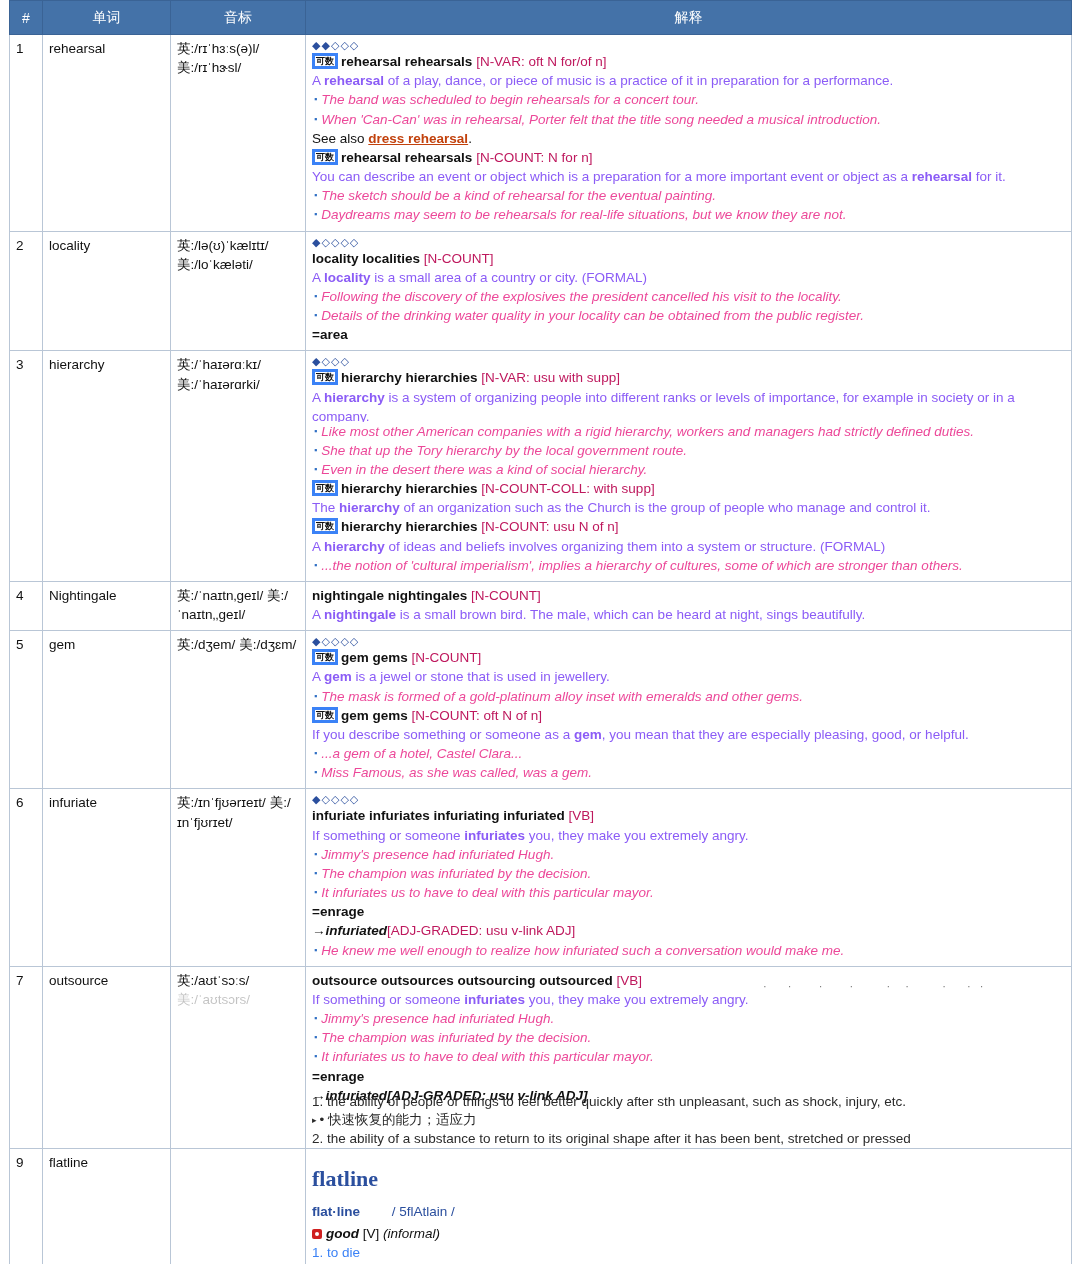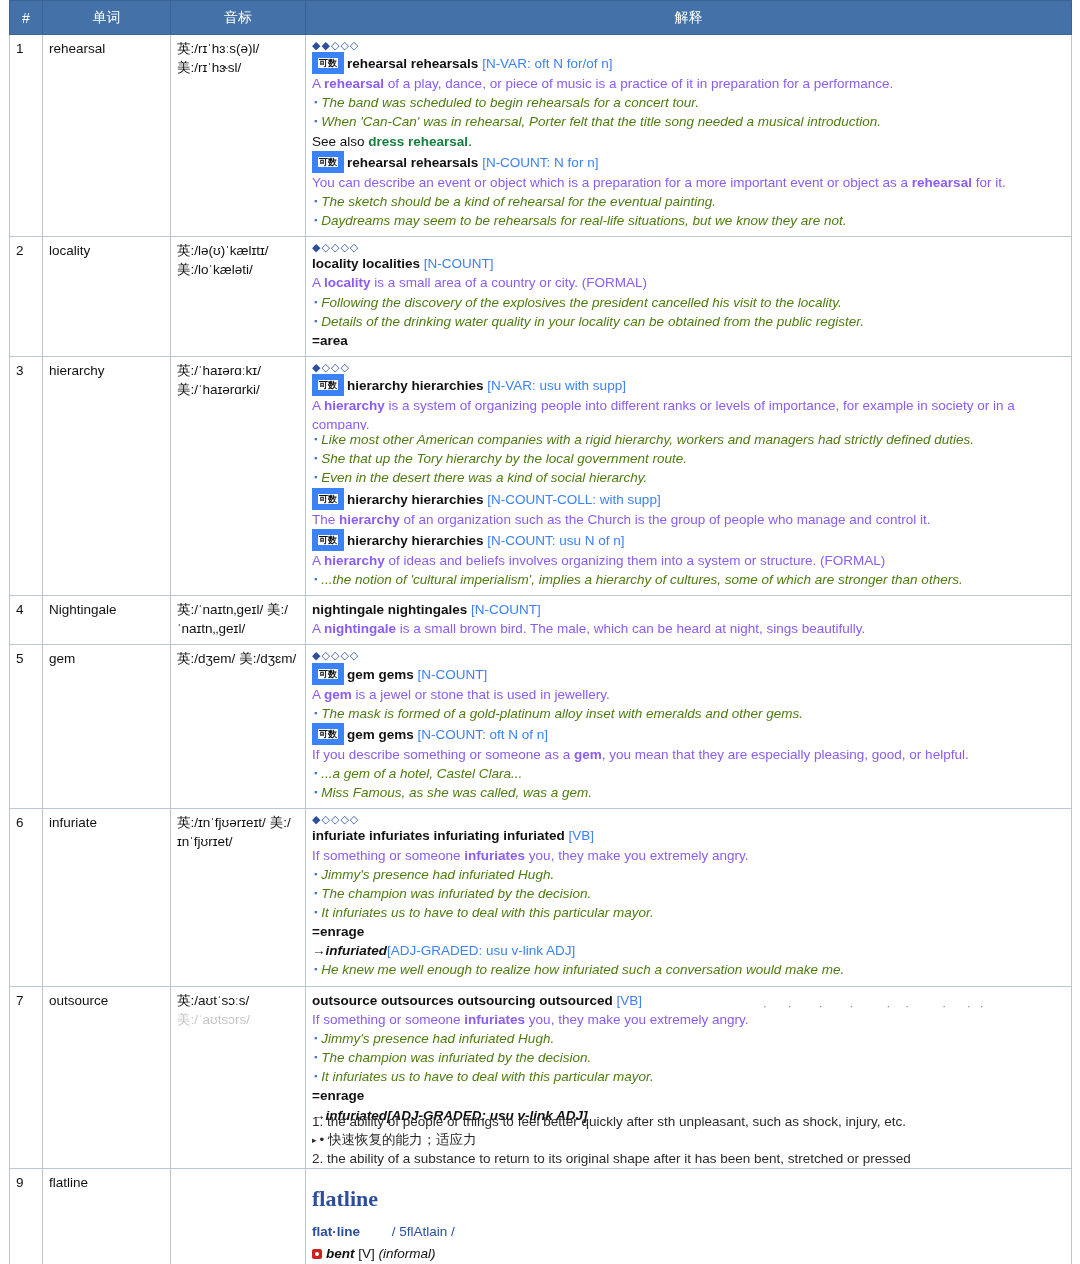--- a/index.html
+++ b/index.html
@@ -44,47 +44,47 @@
   col.c-pron { width: 135px; }
   col.c-def { width: 766px; }
 
   td.idx { text-align: left; padding-left: 7px; font-size: 13.5px; }
   td.word { font-size: 13.5px; }
   td.pron { font-size: 13px; line-height: 1.45; }
   td.def  { padding-top: 3px; }
 
   .stars { color: #2b4f9e; font-size: 11px; letter-spacing: 1px; line-height: 1.1; margin-bottom: 1px; }
   .hw { font-weight: bold; color: #111; }
-  .gram { color: #3b82f6; }
+  .gram { color: #be185d; }
   .sense-mark {
     display: inline-block;
-    border: 6px solid #3b82f6;
+    border: 3px solid #3b82f6;
     font-size: 9px;
     line-height: 9px;
     padding: 1px 1px 0 1px;
     vertical-align: 2px;
     margin-right: 3px;
     font-weight: bold;
   }
   .ex {
-    color: #4d7c0f;
+    color: #ec4899;
     font-style: italic;
     padding-left: 2px;
   }
   .ex::before {
     content: "▪";
     color: #2f6fc4;
     font-style: normal;
     margin-right: 4px;
     font-size: 9px;
     vertical-align: 2px;
   }
   .plain { color: #8b5cf6; }
   .seealso { color: #111; }
-  .link-b { color: #15803d; font-weight: bold; }
+  .link-b { color: #c2410c; font-weight: bold; text-decoration: underline; }
   .eq { color: #111; font-weight: bold; }
   .arrow-line { color: #111; }
   .arrow-line i { font-weight: bold; text-align: center; }
   .cut {
     color: #777;
     font-size: 11px;
     letter-spacing: 3px;
     white-space: nowrap;
     overflow: hidden;
     display: block;
@@ -312,21 +312,21 @@
         <td class="idx">9</td>
         <td class="word">flatline</td>
         <td class="pron"></td>
         <td class="def" style="height:150px;overflow:hidden;">
           <div class="oxf-title">flatline</div>
           <div>
             <span class="oxf-hw">flat·line</span>
             <span class="oxf-phon">/ 5flAtlain /</span>
           </div>
           <div style="margin-top:3px;">
-            <span class="redsq"></span><span class="oxf-pos">bent</span>
+            <span class="redsq"></span><span class="oxf-pos">good</span>
             <span>[V]</span>
             <span style="font-style:italic;">(informal)</span>
           </div>
           <div class="num">1. to die</div>
           <div class="cn">死；断气</div>
 
         </td>
       </tr>
 
     </tbody>

